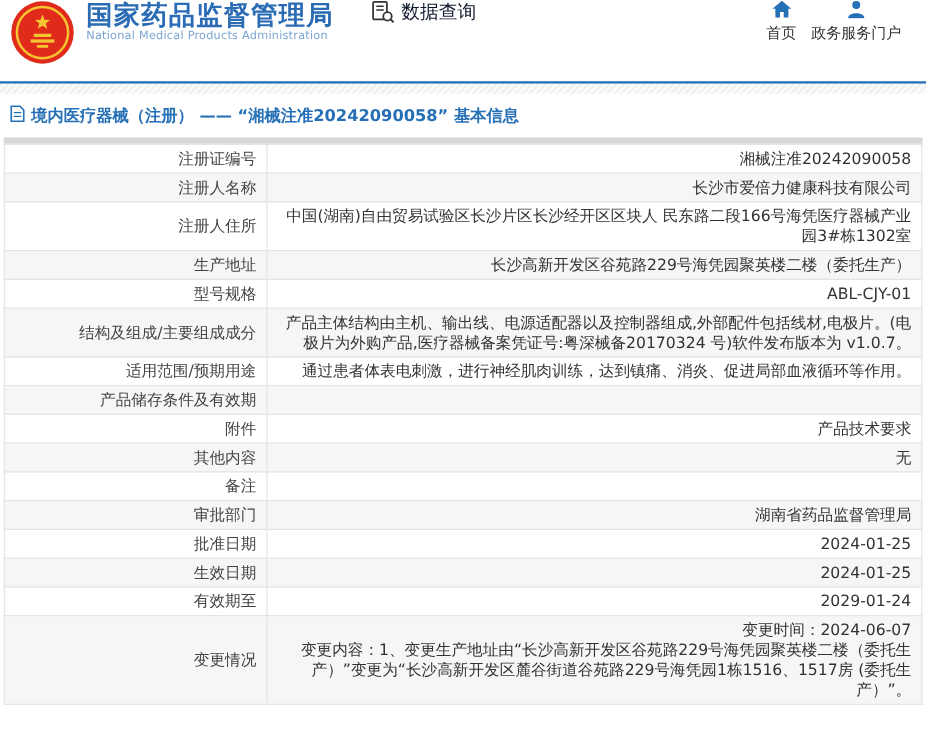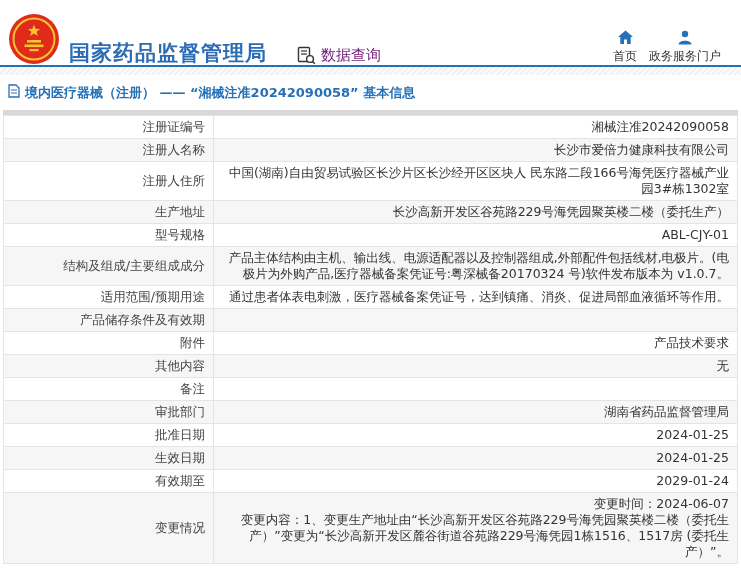--- a/index.html
+++ b/index.html
@@ -8,21 +8,21 @@
     font-family: "DejaVu Sans", "Liberation Sans", sans-serif;
     background: #ffffff;
     color: #333;
     font-size: 12.5px;
   }
 
   
   .header {
     height: 67px;
     display: flex;
-    align-items: flex-end;
+    align-items: flex-start;
     padding: 0 14px 0 8px;
     border-bottom: 2px solid #2570b7;
     background: #ffffff;
   }
   .emblem { width: 52px; height: 52px; flex: 0 0 auto; }
   .title-block { margin-left: 9px; }
   .agency-name {
     color: #2b6cb5;
     font-size: 21px;
     font-weight: bold;
@@ -35,21 +35,21 @@
     font-size: 9px;
     letter-spacing: 0.2px;
     white-space: nowrap;
   }
   .data-query {
     margin-left: 30px;
     display: flex;
     align-items: center;
     gap: 5px;
     font-size: 15px;
-    color: #701a75;
+    color: #0f172a;
     cursor: pointer;
     white-space: nowrap;
   }
   .header-nav {
     margin-left: auto;
     display: flex;
     gap: 12px;
     padding-right: 6px;
   }
   .nav-item {
@@ -118,20 +118,21 @@
       <circle cx="26" cy="26" r="25" fill="#e02a1a"></circle>
       <circle cx="26" cy="26" r="20.5" fill="none" stroke="#f5c431" stroke-width="2"></circle>
       <polygon fill="#f5c431" points="26,11.5 27.6,15.7 32,15.9 28.6,18.7 29.8,23 26,20.5 22.2,23 23.4,18.7 20,15.9 24.4,15.7"></polygon>
       <rect x="19" y="27" width="14" height="2.6" fill="#f5c431"></rect>
       <rect x="16.5" y="31.5" width="19" height="2.6" fill="#f5c431"></rect>
       <rect x="21.5" y="36" width="9" height="2.2" fill="#f5c431"></rect>
     </svg>
   </span>
   <div class="title-block">
     <div class="agency-name">国家药品监督管理局</div>
+    <div class="agency-en">National Medical Products Administration</div>
   </div>
   <div class="data-query">
     <span>
       <svg width="19" height="19" viewBox="0 0 19 19">
         <rect x="1.5" y="1.5" width="11" height="14" rx="1" fill="none" stroke="#333" stroke-width="1.4"></rect>
         <line x1="4" y1="5" x2="10" y2="5" stroke="#333" stroke-width="1.2"></line>
         <line x1="4" y1="8" x2="10" y2="8" stroke="#333" stroke-width="1.2"></line>
         <circle cx="13" cy="13" r="3.4" fill="#fff" stroke="#333" stroke-width="1.4"></circle>
         <line x1="15.5" y1="15.5" x2="17.8" y2="17.8" stroke="#333" stroke-width="1.6"></line>
       </svg>
@@ -195,21 +196,21 @@
         <tr>
           <th>型号规格</th>
           <td>ABL-CJY-01</td>
         </tr>
         <tr>
           <th>结构及组成/主要组成成分</th>
           <td>产品主体结构由主机、输出线、电源适配器以及控制器组成,外部配件包括线材,电极片。(电极片为外购产品,医疗器械备案凭证号:粤深械备20170324 号)软件发布版本为 v1.0.7。</td>
         </tr>
         <tr>
           <th>适用范围/预期用途</th>
-          <td>通过患者体表电刺激，医疗器械备案凭证号，达到镇痛、消炎、促进局部血液循环等作用。</td>
+          <td>通过患者体表电刺激，进行神经肌肉训练，达到镇痛、消炎、促进局部血液循环等作用。</td>
         </tr>
         <tr>
           <th>产品储存条件及有效期</th>
           <td>&nbsp;</td>
         </tr>
         <tr>
           <th>附件</th>
           <td>产品技术要求</td>
         </tr>
         <tr>

